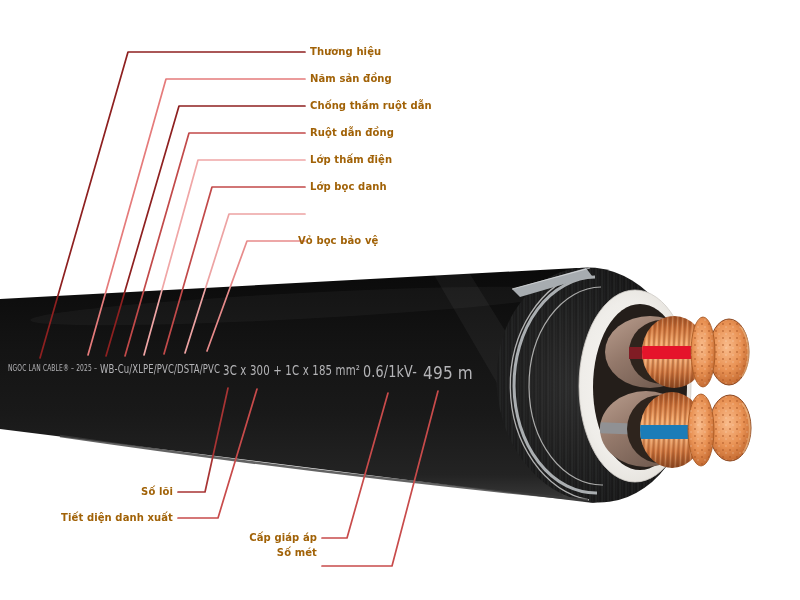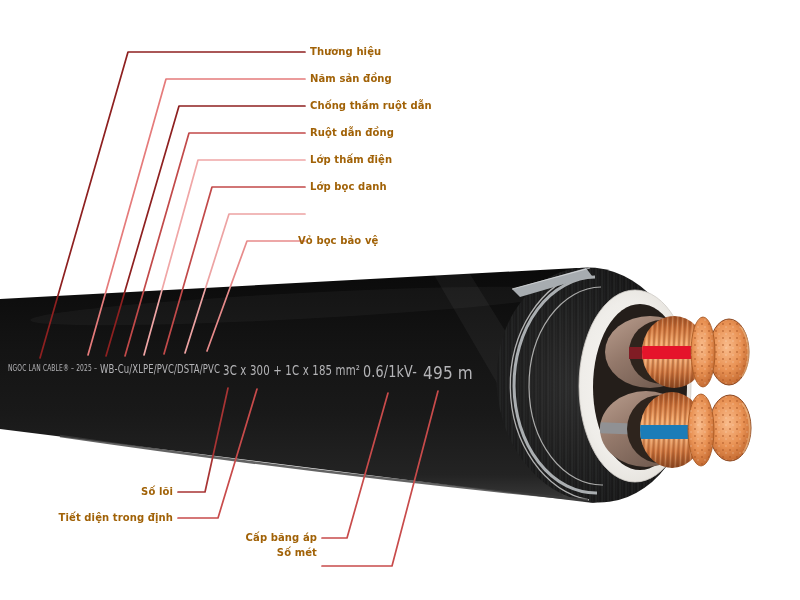--- a/index.html
+++ b/index.html
@@ -157,17 +157,17 @@
 
   <div class="lbl" style="left:310px;top:42px;">Thương hiệu</div>
   <div class="lbl" style="left:310px;top:69px;">Năm sản đồng</div>
   <div class="lbl" style="left:310px;top:96px;">Chống thấm ruột dẫn</div>
   <div class="lbl" style="left:310px;top:123px;">Ruột dẫn đồng</div>
   <div class="lbl" style="left:310px;top:150px;">Lớp thấm điện</div>
   <div class="lbl" style="left:310px;top:177px;">Lớp bọc danh</div>
   <div class="lbl" style="left:298px;top:231px;">Vỏ bọc bảo vệ</div>
 
   <div class="lbl r" style="right:627px;top:482px;">Số lõi</div>
-  <div class="lbl r" style="right:627px;top:508px;">Tiết diện trong định</div>
-  <div class="lbl r" style="right:483px;top:528px;">Cấp băng áp</div>
+  <div class="lbl r" style="right:627px;top:508px;">Tiết diện danh xuất</div>
+  <div class="lbl r" style="right:483px;top:528px;">Cấp giáp áp</div>
   <div class="lbl r" style="right:483px;top:543px;">Số mét</div>
 
 </div>
 
 </body></html>

